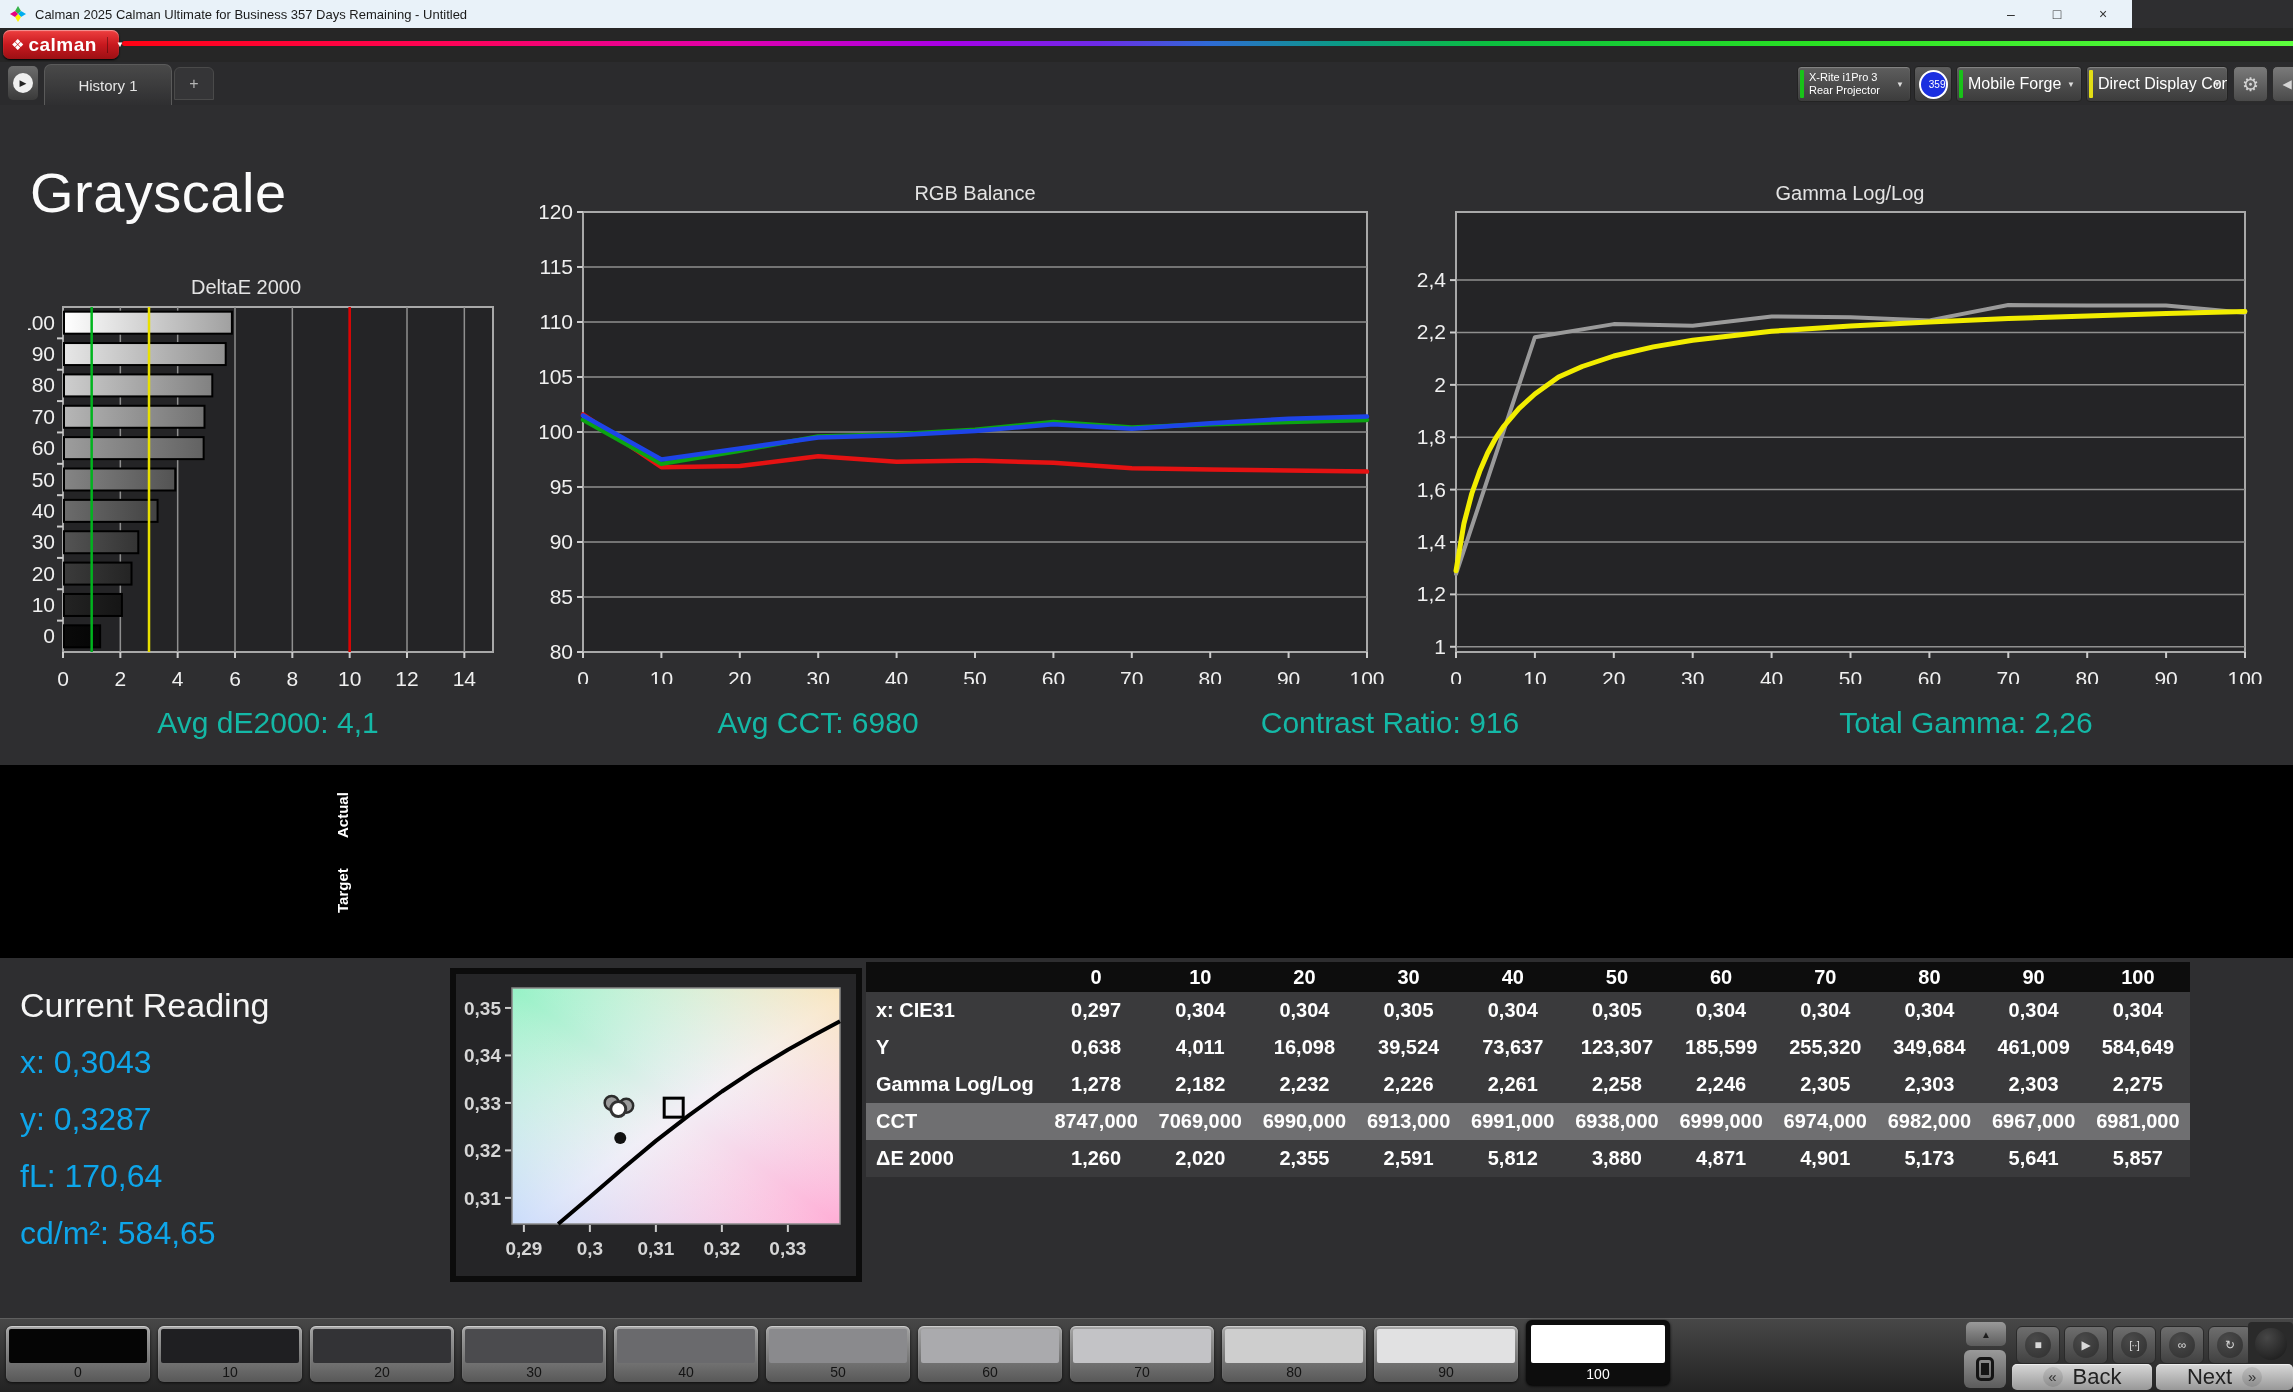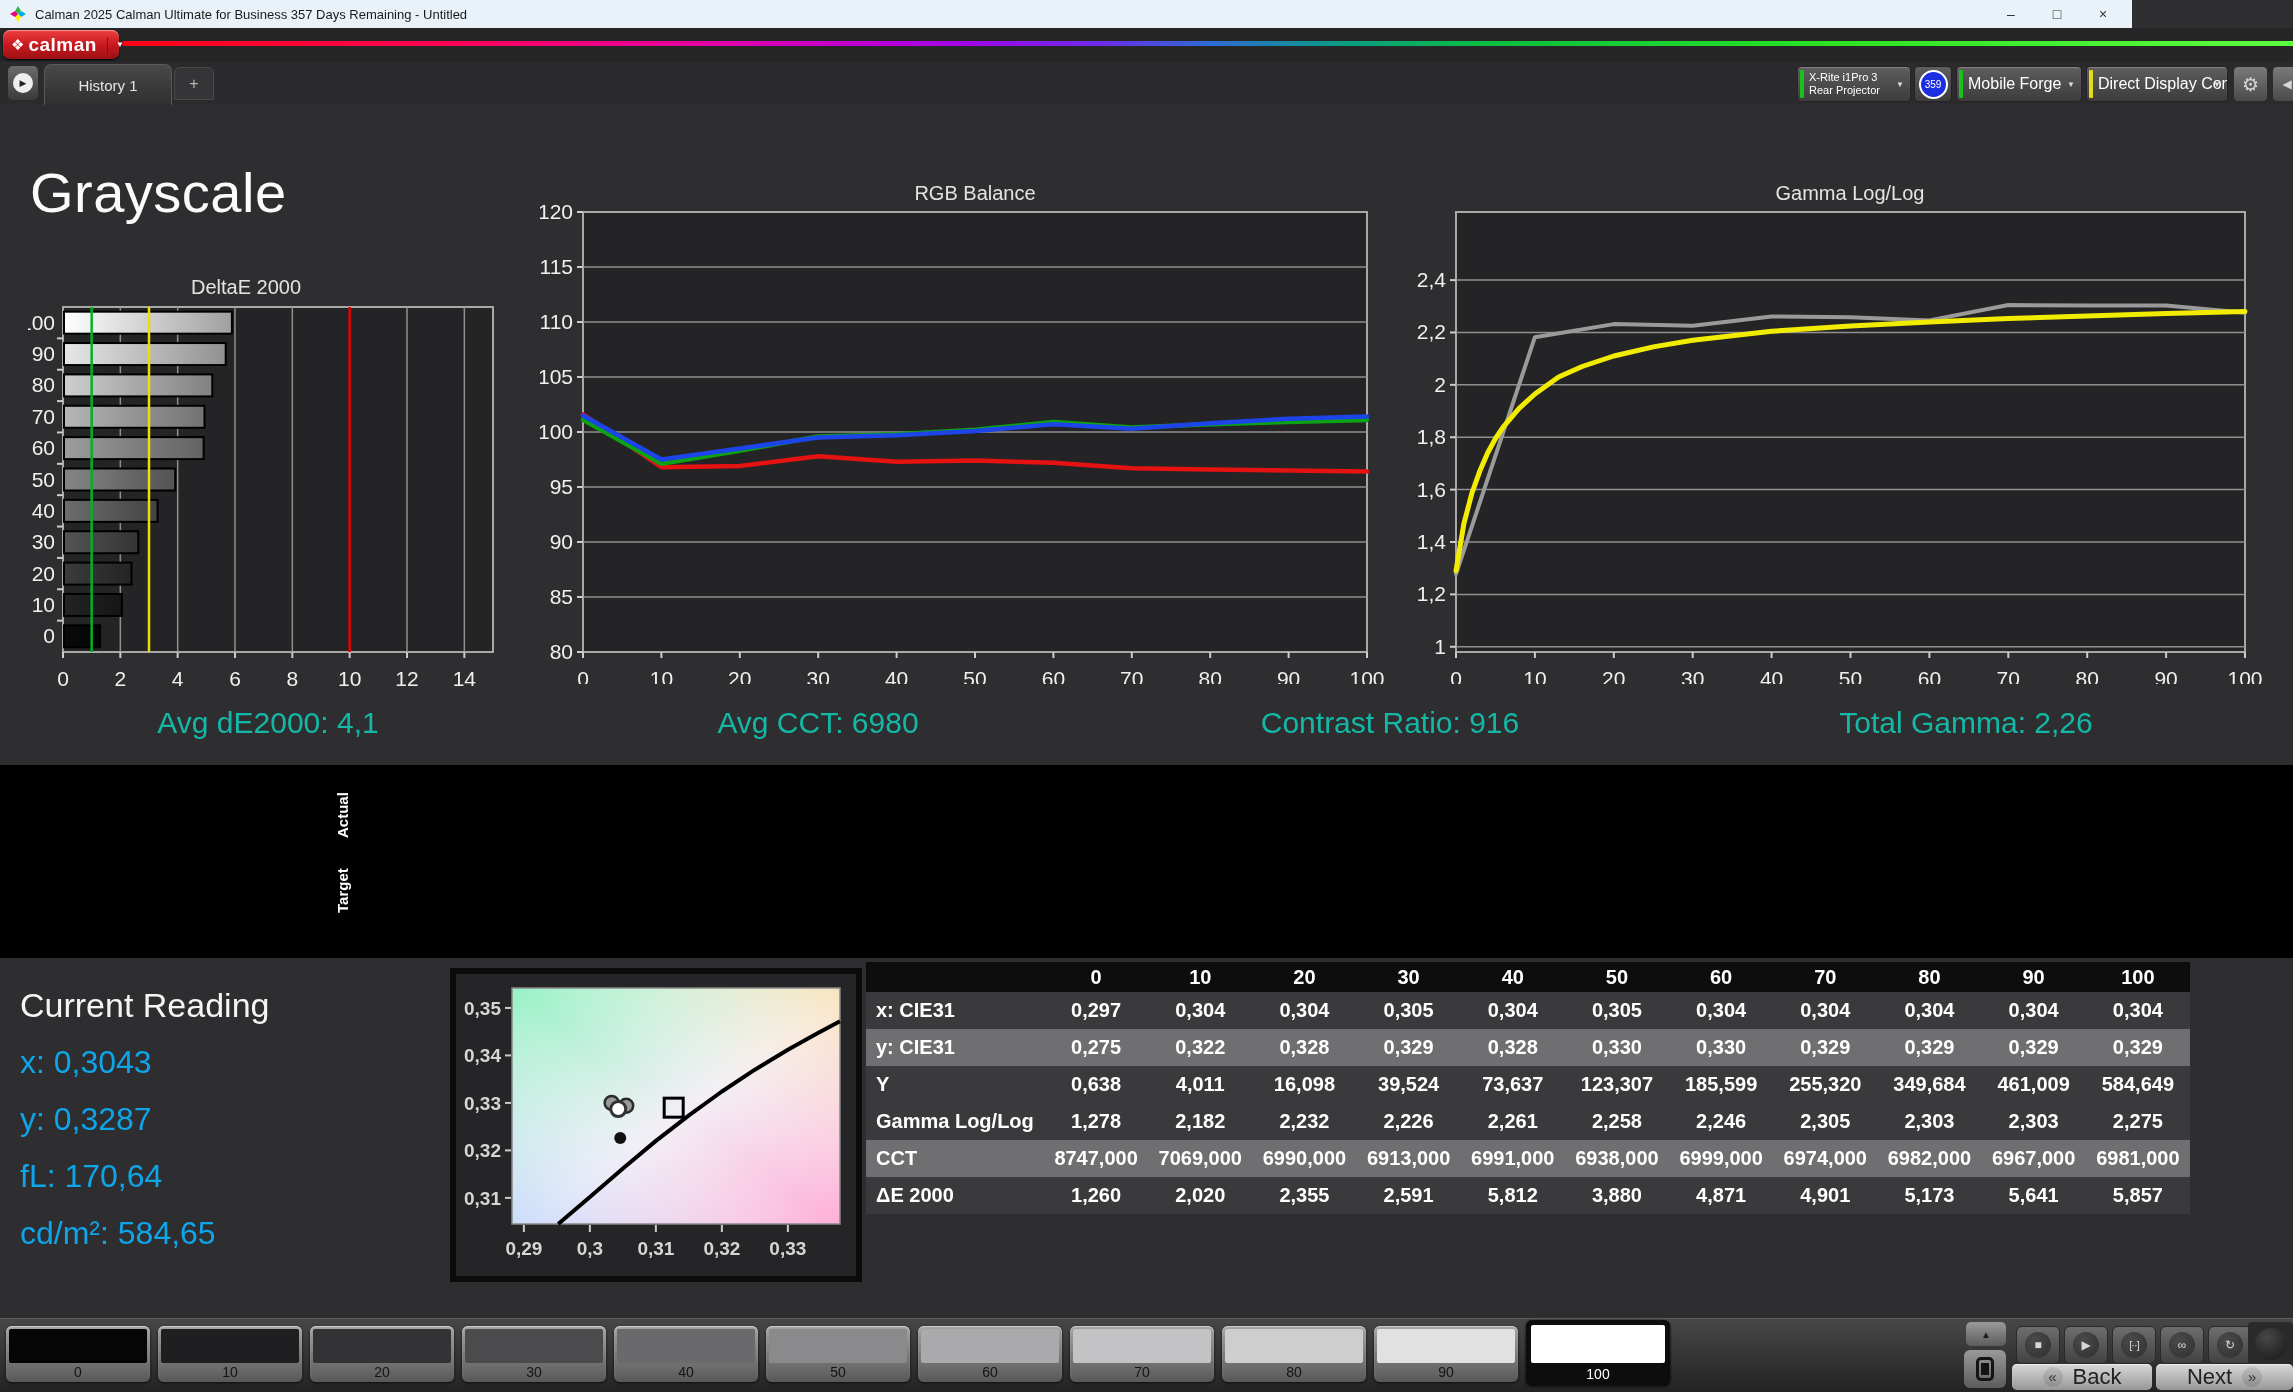--- a/index.html
+++ b/index.html
@@ -46,21 +46,21 @@
     box-shadow:inset 0 1px 1px rgba(255,255,255,.25); }
   .meter .strip { position:absolute; left:2px; top:3px; bottom:3px; width:4px; border-radius:1px; }
   .meter .mtxt { position:absolute; left:11px; top:4px; line-height:13px; font-size:11px; white-space:nowrap; }
   .meter .one { top:10px; font-size:16px; }
   .meter .arrow { position:absolute; right:6px; top:13px; font-size:8px; color:#ddd; }
   #meter-1 { left:1797px; width:114px; }
   #meter-badge { left:1914px; top:4px; width:38px; height:36px; border-radius:4px;
     background:linear-gradient(#5e5e5e,#3c3c3c); border:1px solid #232323;
     display:flex; align-items:center; justify-content:center; }
   #meter-badge .bcirc { width:29px; height:29px; border-radius:50%; background:#1b2fe0;
-    border:2px solid #fff; color:#fff; font-size:10px; text-align:center; line-height:25px; }
+    border:2px solid #fff; color:#fff; font-size:10px; text-align:right; line-height:25px; }
   #meter-2 { left:1956px; width:126px; }
   #meter-3 { left:2086px; width:142px; }
   #gear-btn, #collapse-btn { top:4px; height:36px; border-radius:5px;
     background:linear-gradient(#7a7a7a,#4a4a4a); border:1px solid #2c2c2c;
     display:flex; align-items:center; justify-content:center; color:#d5d5d5; }
   #gear-btn { left:2233px; width:35px; font-size:19px; }
   #collapse-btn { left:2272px; width:30px; font-size:12px; }
 
   
   #page-title { left:30px; top:160px; font-size:56px; font-weight:300; color:#fbfbfb; letter-spacing:.5px; }
@@ -497,34 +497,20 @@
           <td>0,304</td>
           <td>0,305</td>
           <td>0,304</td>
           <td>0,305</td>
           <td>0,304</td>
           <td>0,304</td>
           <td>0,304</td>
           <td>0,304</td>
           <td>0,304</td>
         </tr>
-        <tr class="light">
-          <td class="rowlab">y: CIE31</td>
-          <td>0,275</td>
-          <td>0,322</td>
-          <td>0,328</td>
-          <td>0,329</td>
-          <td>0,328</td>
-          <td>0,330</td>
-          <td>0,330</td>
-          <td>0,329</td>
-          <td>0,329</td>
-          <td>0,329</td>
-          <td>0,329</td>
-        </tr>
         <tr class="dark">
           <td class="rowlab">Y</td>
           <td>0,638</td>
           <td>4,011</td>
           <td>16,098</td>
           <td>39,524</td>
           <td>73,637</td>
           <td>123,307</td>
           <td>185,599</td>
           <td>255,320</td>

